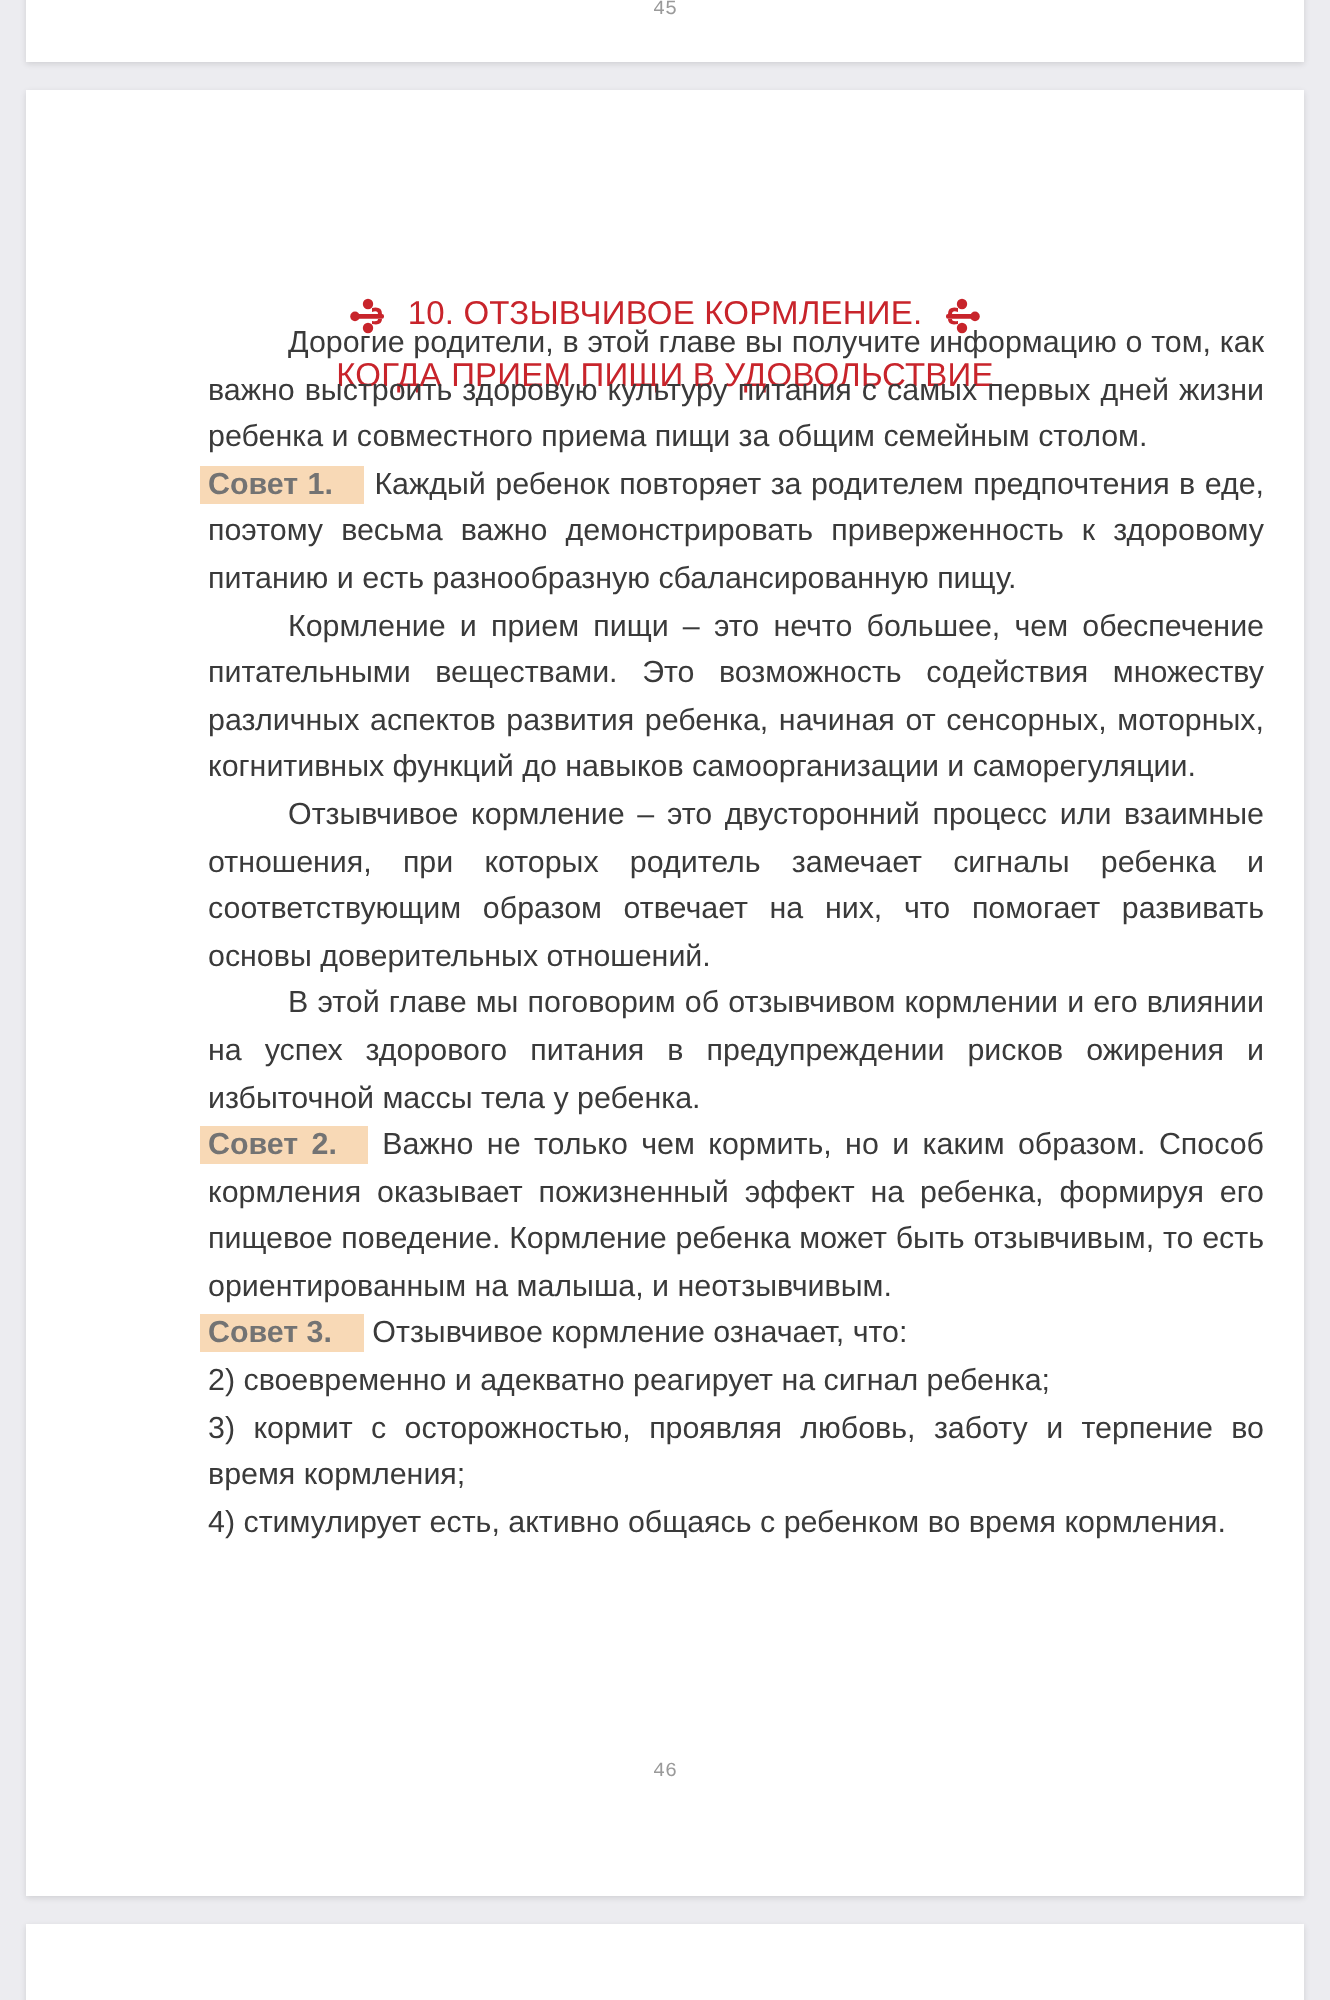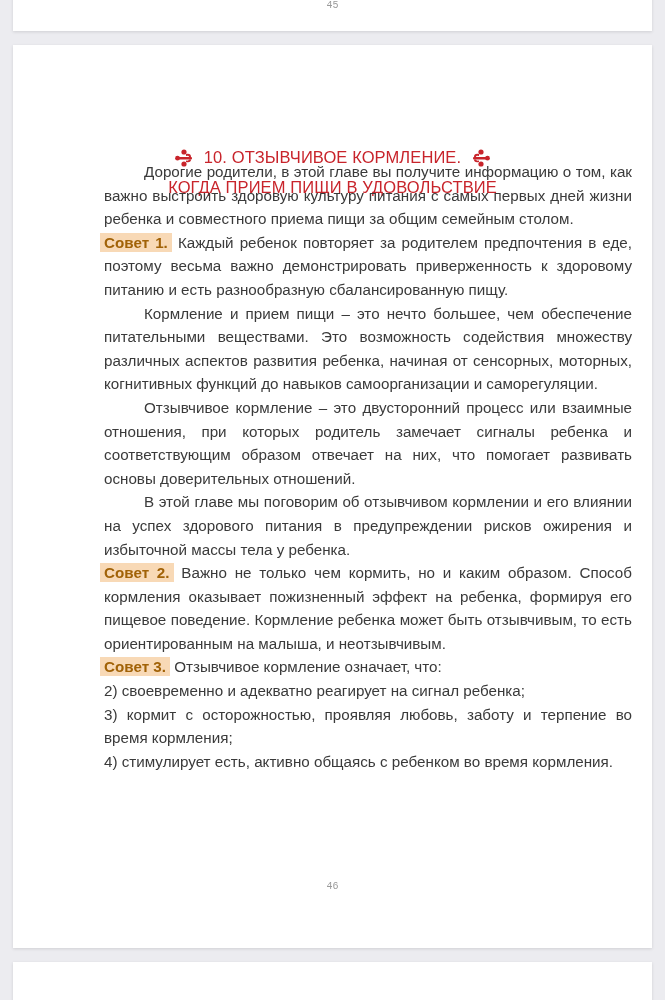--- a/index.html
+++ b/index.html
@@ -33,22 +33,22 @@
   .ornament { display: inline-block; width: 20px; height: 20px; }
   .body-text {
     position: absolute; top: 115px; left: 55px; width: 528px;
     color: #3a3a3a; font-size: 15.2px; line-height: 23.6px;
     text-align: justify;
     margin-left: 36px;
   }
   .body-text p { margin: 0; }
   .indent { text-indent: 40px; }
   .tip-label {
-    background: #f8d9b6; font-weight: bold; color: #a16207;
-    padding: 1px 4px 1px 4px; margin-left: -4px;
+    background: #f8d9b6; font-weight: bold; color: #737373;
+    padding: 1px 16px 1px 4px; margin-left: -4px;
   }
 </style>
 </head>
 <body>
 
 <div class="page page-prev">
   <div class="pagenum">45</div>
 </div>
 
 <div class="page page-main">

